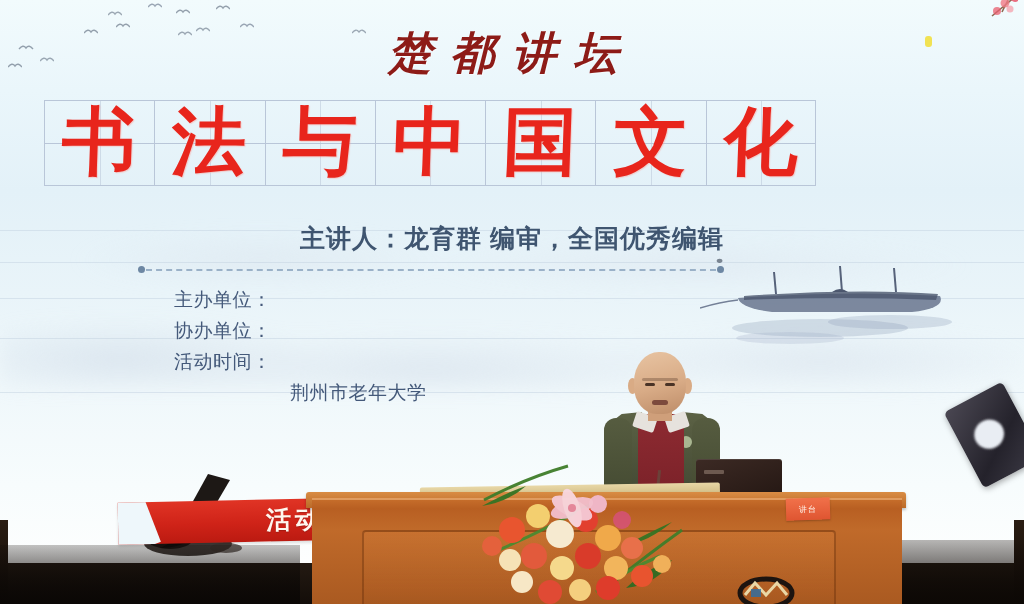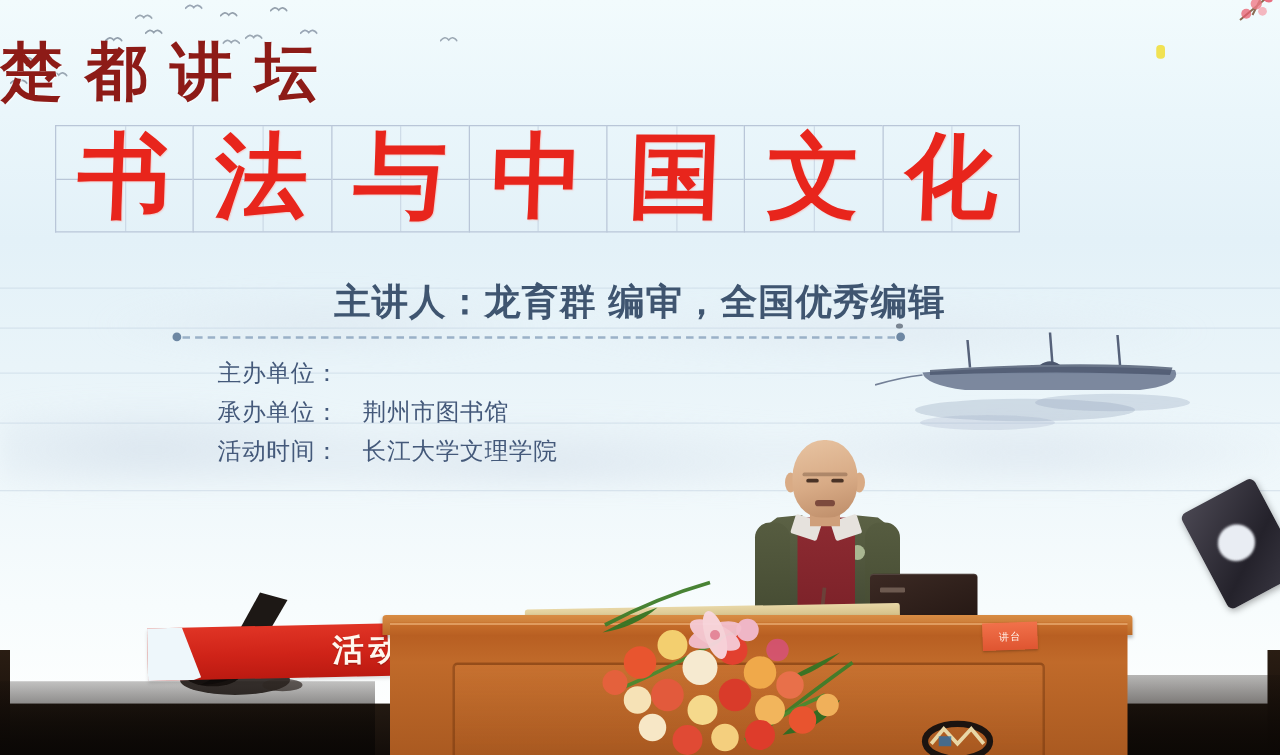--- a/index.html
+++ b/index.html
@@ -31,24 +31,24 @@
   
   .bird{position:absolute;width:14px;height:7px;opacity:.62;}
   .bird svg{width:100%;height:100%;display:block;}
 
   
   #sprig{position:absolute;right:6px;top:-6px;width:60px;height:34px;}
   #yellowdot{position:absolute;left:925px;top:36px;width:7px;height:11px;border-radius:3px;background:#f0e04a;opacity:.95;}
 
   
   #series-title{
-    position:absolute;left:0;right:0;top:24px;
+    position:absolute;left:0;right:0;top:24px;text-align:center;
     font-family:"DejaVu Serif","Liberation Serif",serif;
-    font-weight:700;font-size:50px;letter-spacing:18px;
-    color:#8d1b17;text-shadow:1px 1px 0 rgba(255,255,255,.5);
+    font-weight:700;font-size:44px;letter-spacing:18px;
+    color:#8d1b17;text-shadow:1px 1px 0 rgba(255,255,255,.5);font-style:italic;
   }
 
   
   #grid-wrap{position:absolute;left:44px;top:100px;width:772px;height:86px;}
   #grid{position:absolute;inset:0;display:grid;grid-template-columns:repeat(7,1fr);}
   .cell{position:relative;border:1px solid #b9c6d8;border-right:none;}
   .cell:last-child{border-right:1px solid #b9c6d8;}
   .cell::before{content:"";position:absolute;left:0;right:0;top:50%;height:1px;background:#b9c6d8;}
   .cell::after{content:"";position:absolute;top:0;bottom:0;left:50%;width:1px;background:rgba(185,198,216,.55);}
   #headline{
@@ -58,32 +58,32 @@
   #headline span{
     font-family:"DejaVu Serif","Liberation Serif",serif;
     font-weight:700;font-size:74px;line-height:76px;color:#e8251c;
     text-shadow:1px 1px 1px rgba(255,160,150,.45);
     transform:translateY(-2px) skewX(-2deg);
   }
 
   
   #speaker-line{
     position:absolute;left:0;right:0;top:222px;text-align:center;
-    font-size:29px;font-weight:600;color:#3f5570;letter-spacing:1px;
+    font-size:25px;font-weight:600;color:#3f5570;letter-spacing:1px;
   }
   #divider{position:absolute;left:138px;top:266px;width:586px;height:7px;}
   #divider .dash{position:absolute;left:8px;right:8px;top:3px;height:0;
      border-top:2px dashed #8ea7c0;opacity:.85;}
   #divider .dot{position:absolute;top:0;width:7px;height:7px;border-radius:50%;background:#6d87a3;}
   #divider .dot.l{left:0;}
   #divider .dot.r{right:0;}
 
   
   #orgs{position:absolute;left:174px;top:284px;font-size:19px;color:#44597a;line-height:31px;}
-  .org-row{display:flex;white-space:nowrap;}
+  .org-row{display:flex;white-space:nowrap;justify-content:space-between;}
   .org-label{width:116px;flex:none;letter-spacing:.5px;}
   .org-value{letter-spacing:.5px;}
 
   
   #brush{position:absolute;left:130px;top:470px;width:200px;height:95px;}
 
   
   #banner{
     position:absolute;left:118px;top:497px;width:545px;height:42px;
     background:linear-gradient(180deg,#e03425 0%,#cf2318 55%,#bb1a11 100%);
@@ -329,26 +329,28 @@
       <span class="dot l"></span>
       <span class="dash"></span>
       <span class="dot r"></span>
     </div>
 
     <div id="orgs">
       <div class="org-row">
         <span class="org-label">主办单位：</span>
       </div>
       <div class="org-row">
-        <span class="org-label">承办单位：</span>
-        <span class="org-value">荆州市图书馆</span>
+        <span class="org-label">协办单位：</span>
       </div>
       <div class="org-row">
         <span class="org-label">活动时间：</span>
-        <span class="org-value">长江大学文理学院</span>
+      </div>
+      <div class="org-row">
+        <span class="org-label"></span>
+        <span class="org-value">荆州市老年大学</span>
       </div>
       <div class="org-row">
         <span class="org-label"></span>
       </div>
     </div>
 
     <div id="inkstone">
       <div class="body"></div>
         <div class="pool"></div>
     </div>

